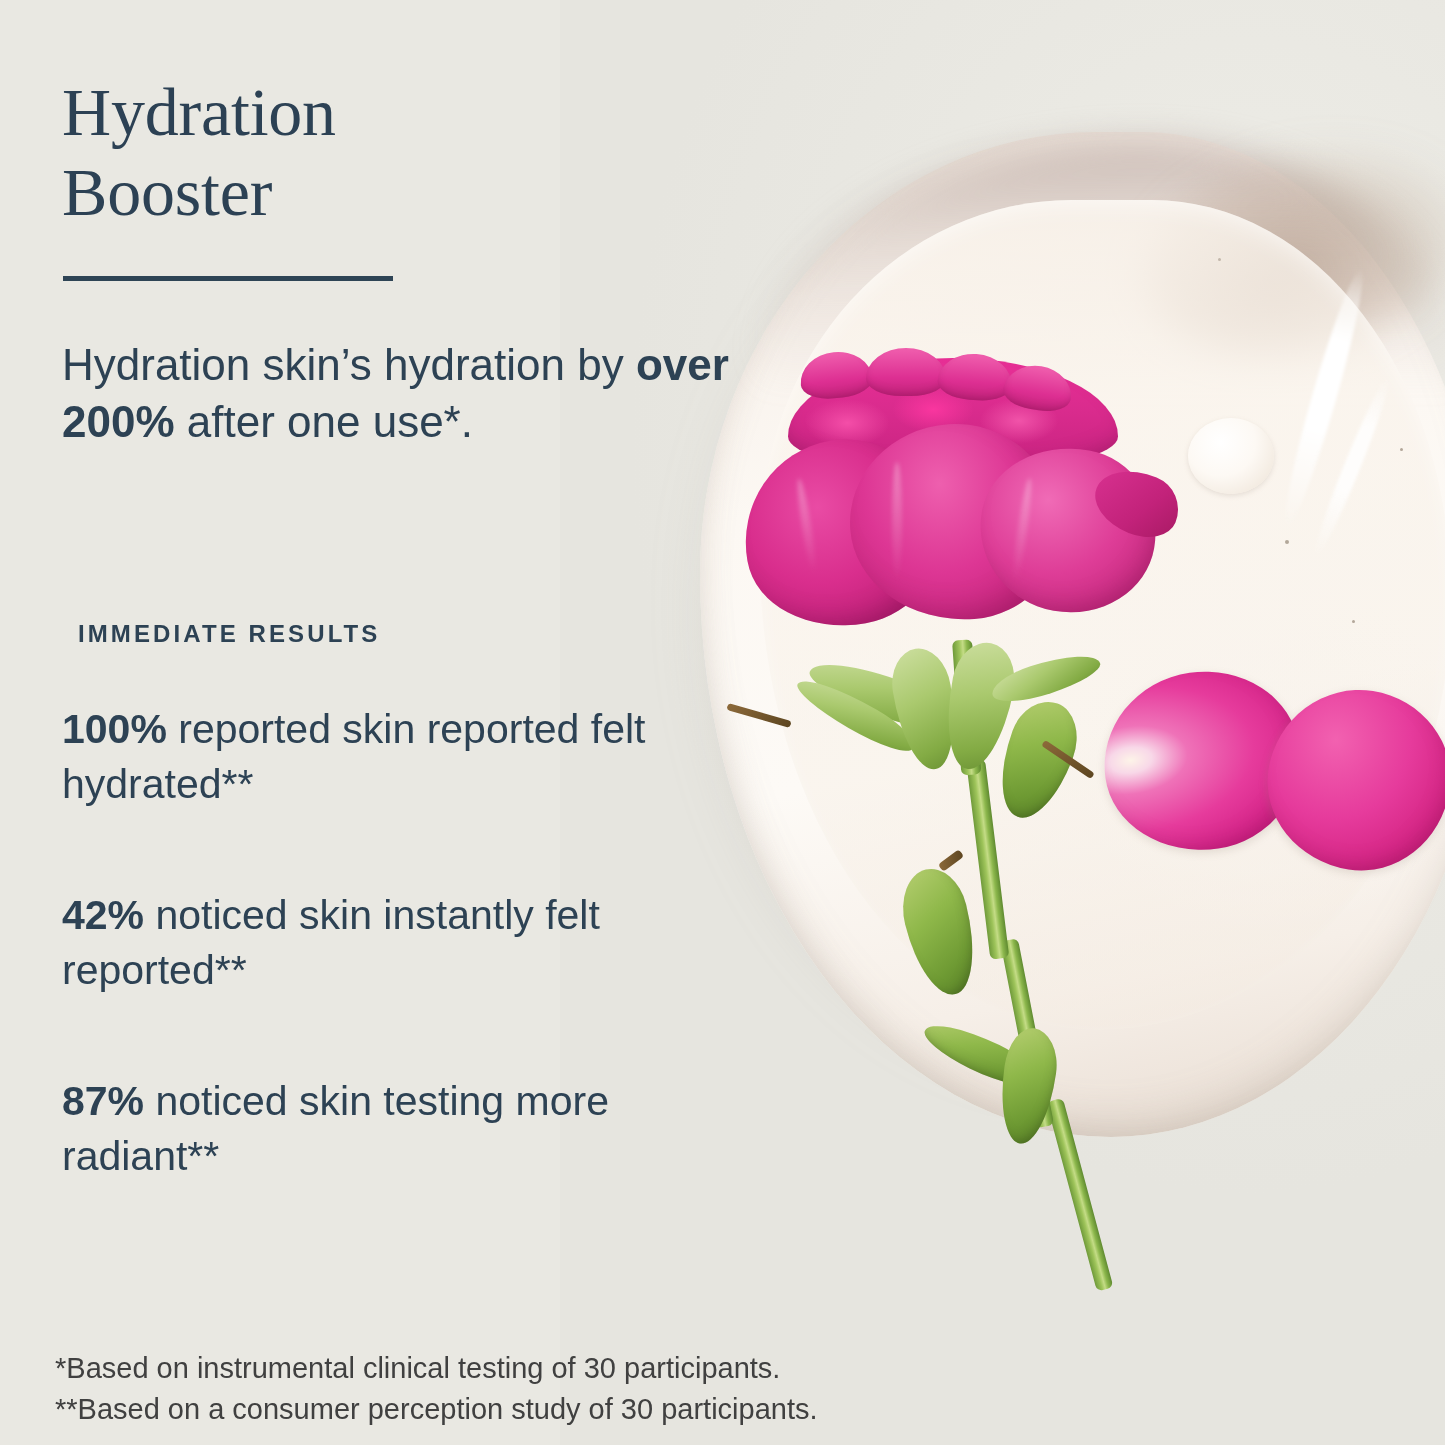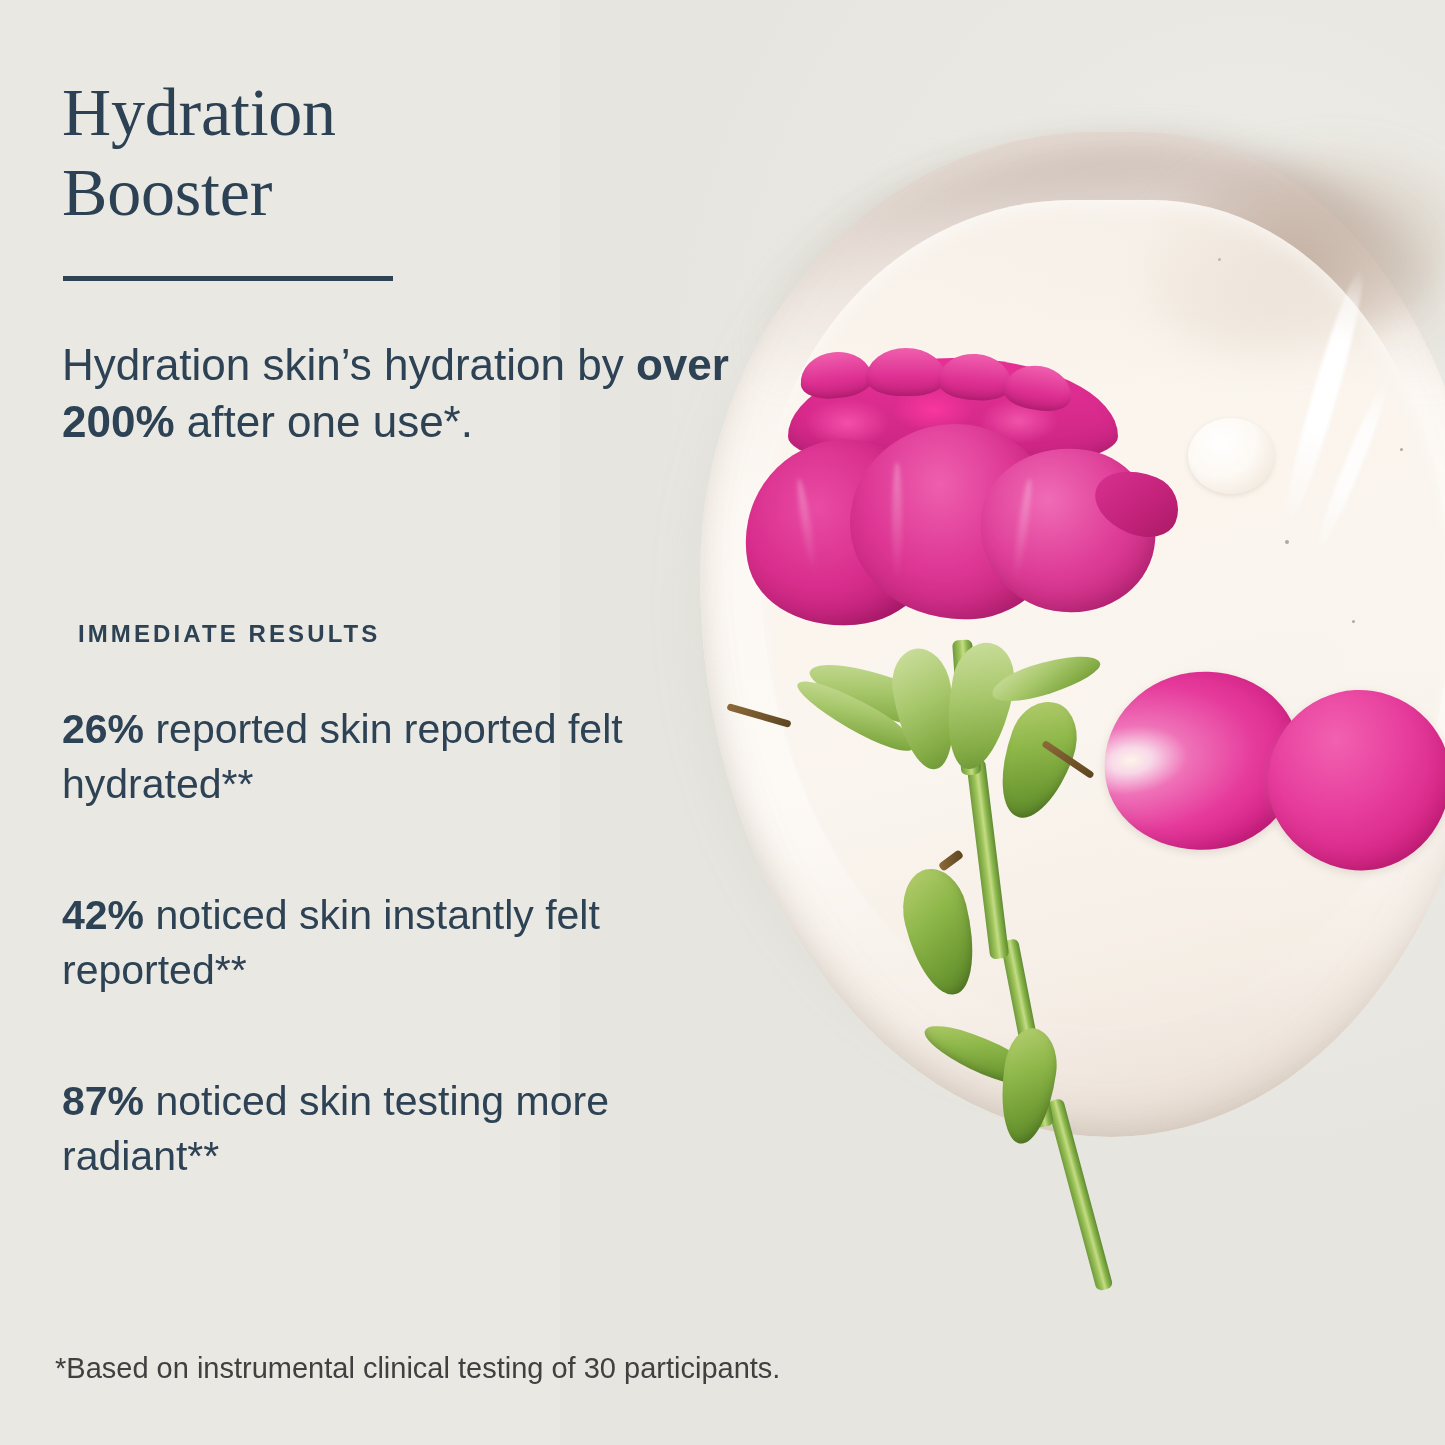--- a/index.html
+++ b/index.html
@@ -362,24 +362,25 @@
       <div>Hydration</div>
       <div>Booster</div>
     </div>
 
     <div class="rule"></div>
 
     <div class="subtitle"><span>Hydration skin’s hydration by </span><b>over 200%</b><span> after one use*.</span></div>
 
     <div class="kicker">IMMEDIATE RESULTS</div>
 
-    <div class="stat stat-1"><b>26%</b><span> reported skin reported felt hydrated**</span></div>
+    <div class="stat stat-1"><b>100%</b><span> reported skin reported felt hydrated**</span></div>
 
     <div class="stat stat-2"><b>42%</b><span> noticed skin instantly felt reported**</span></div>
 
     <div class="stat stat-3"><b>87%</b><span> noticed skin testing more radiant**</span></div>
 
     <div class="footnotes">
       <div>*Based on instrumental clinical testing of 30 participants.</div>
+      <div>**Based on a consumer perception study of 30 participants.</div>
     </div>
 
   </div>
 </div>
 
 </body></html>

